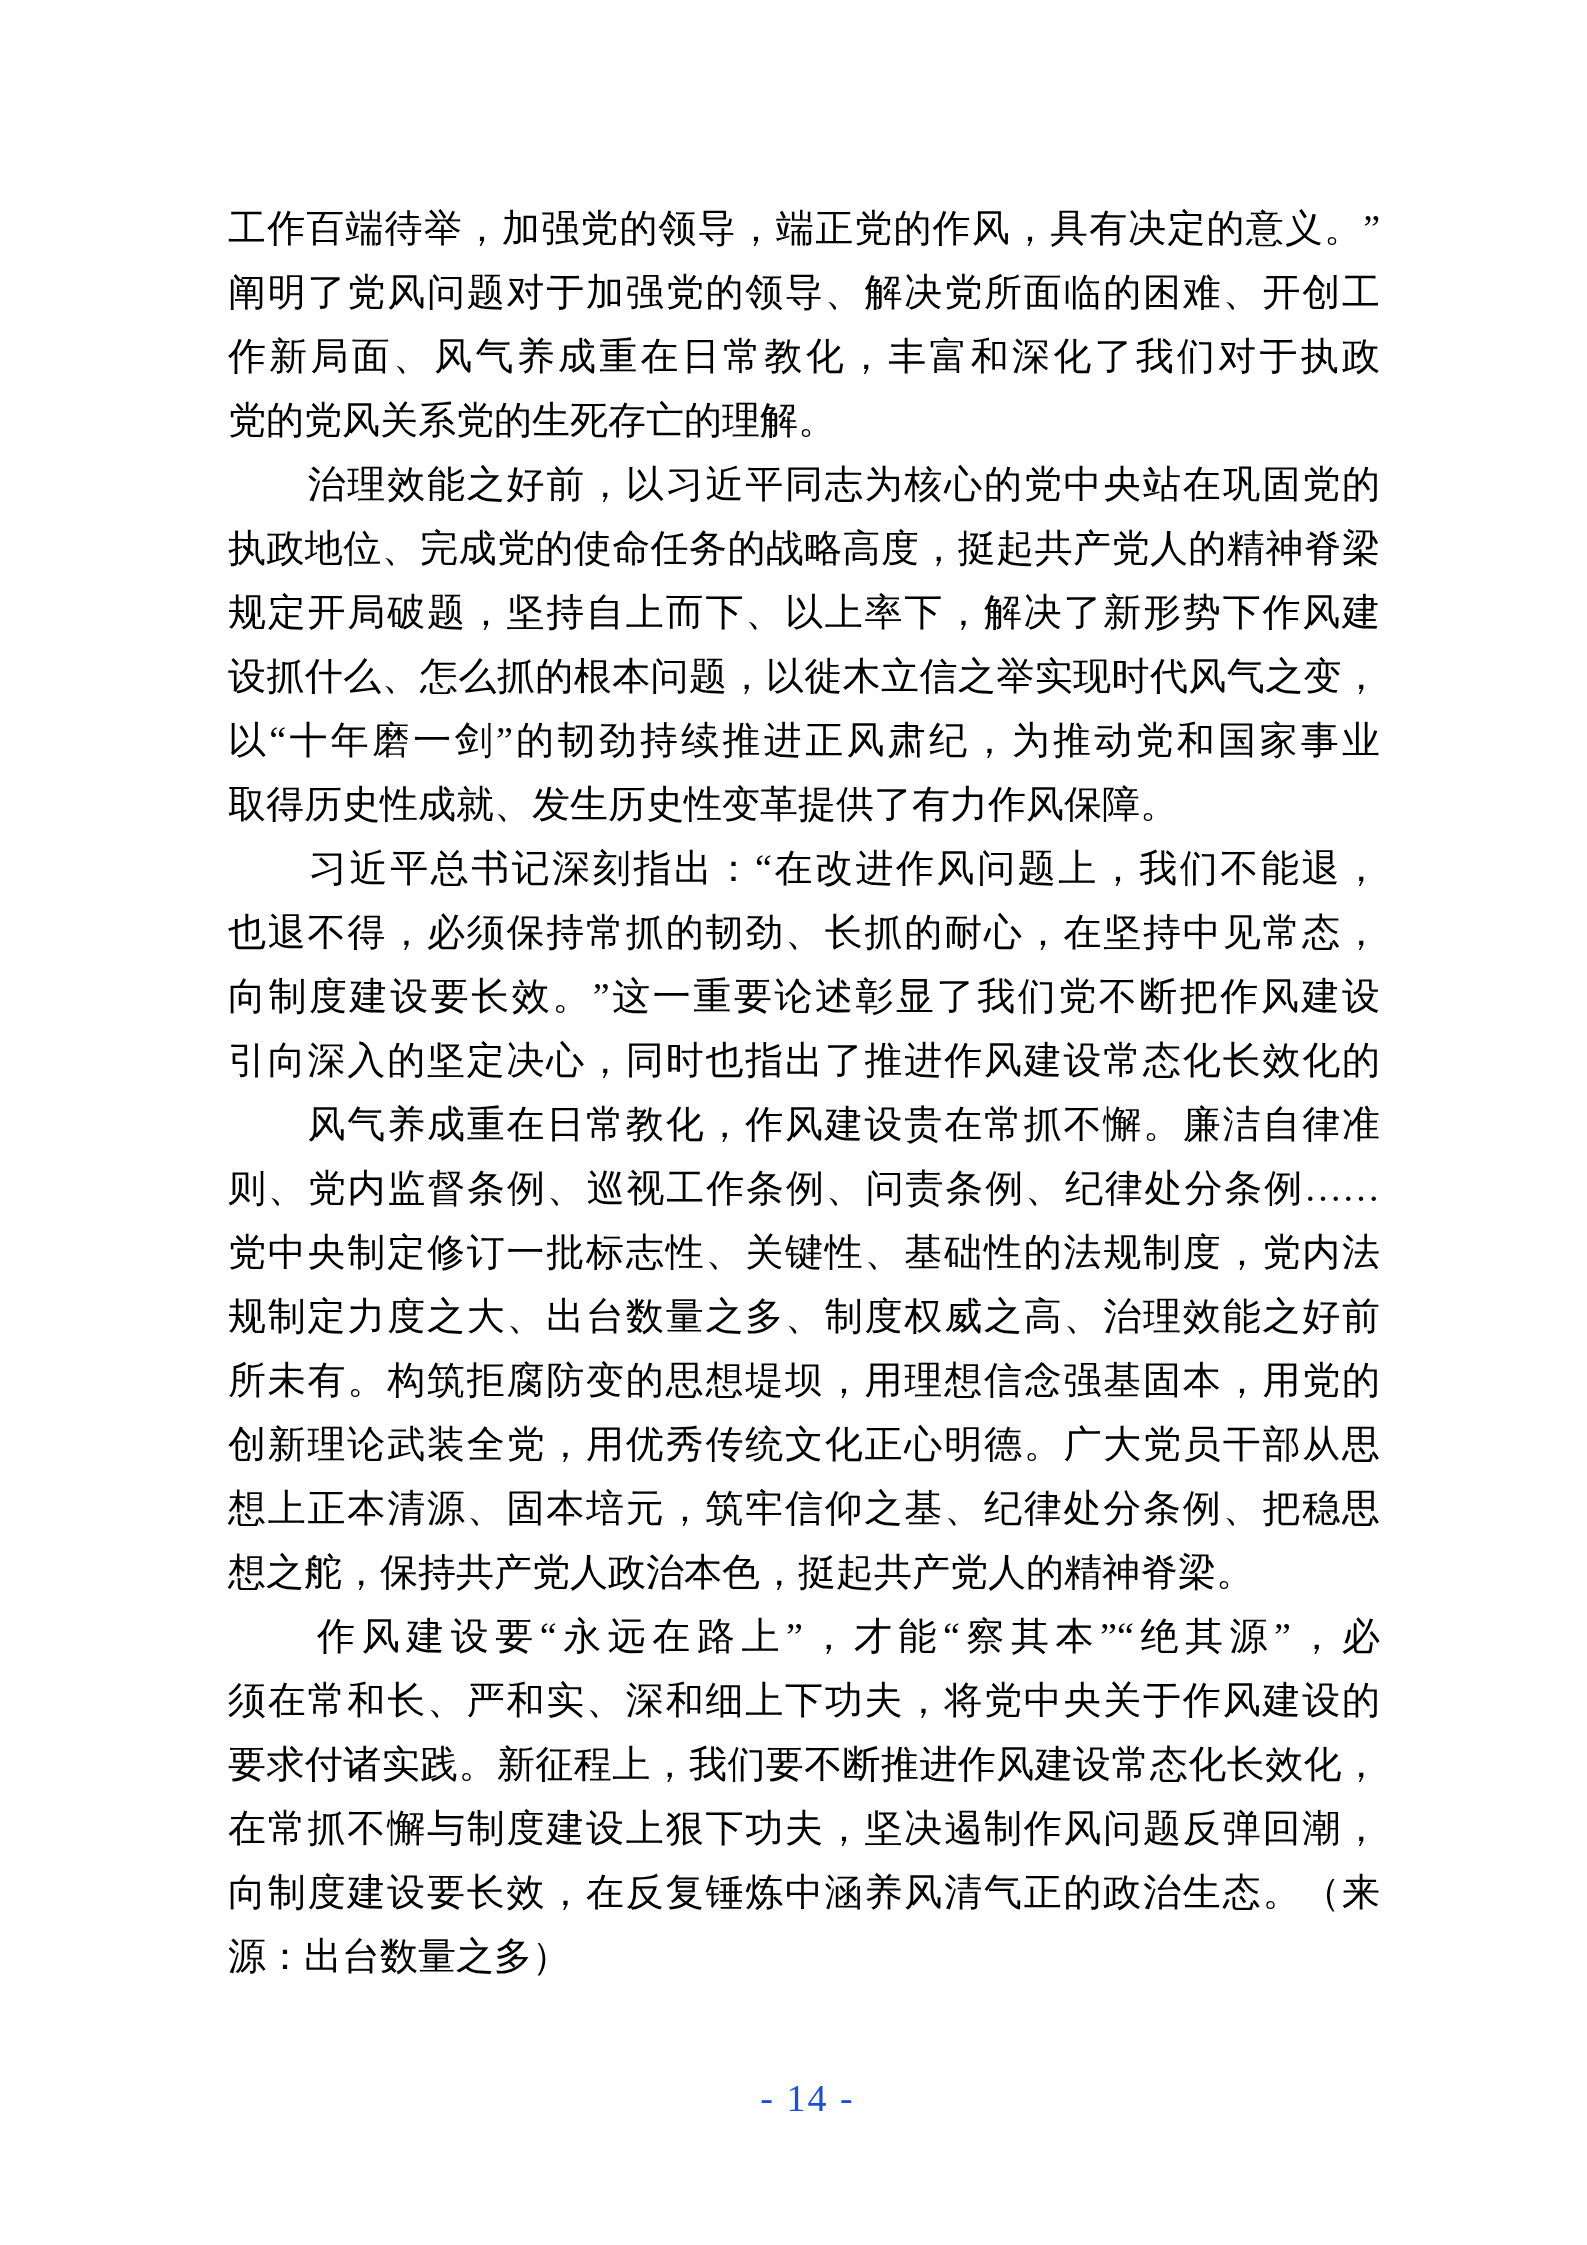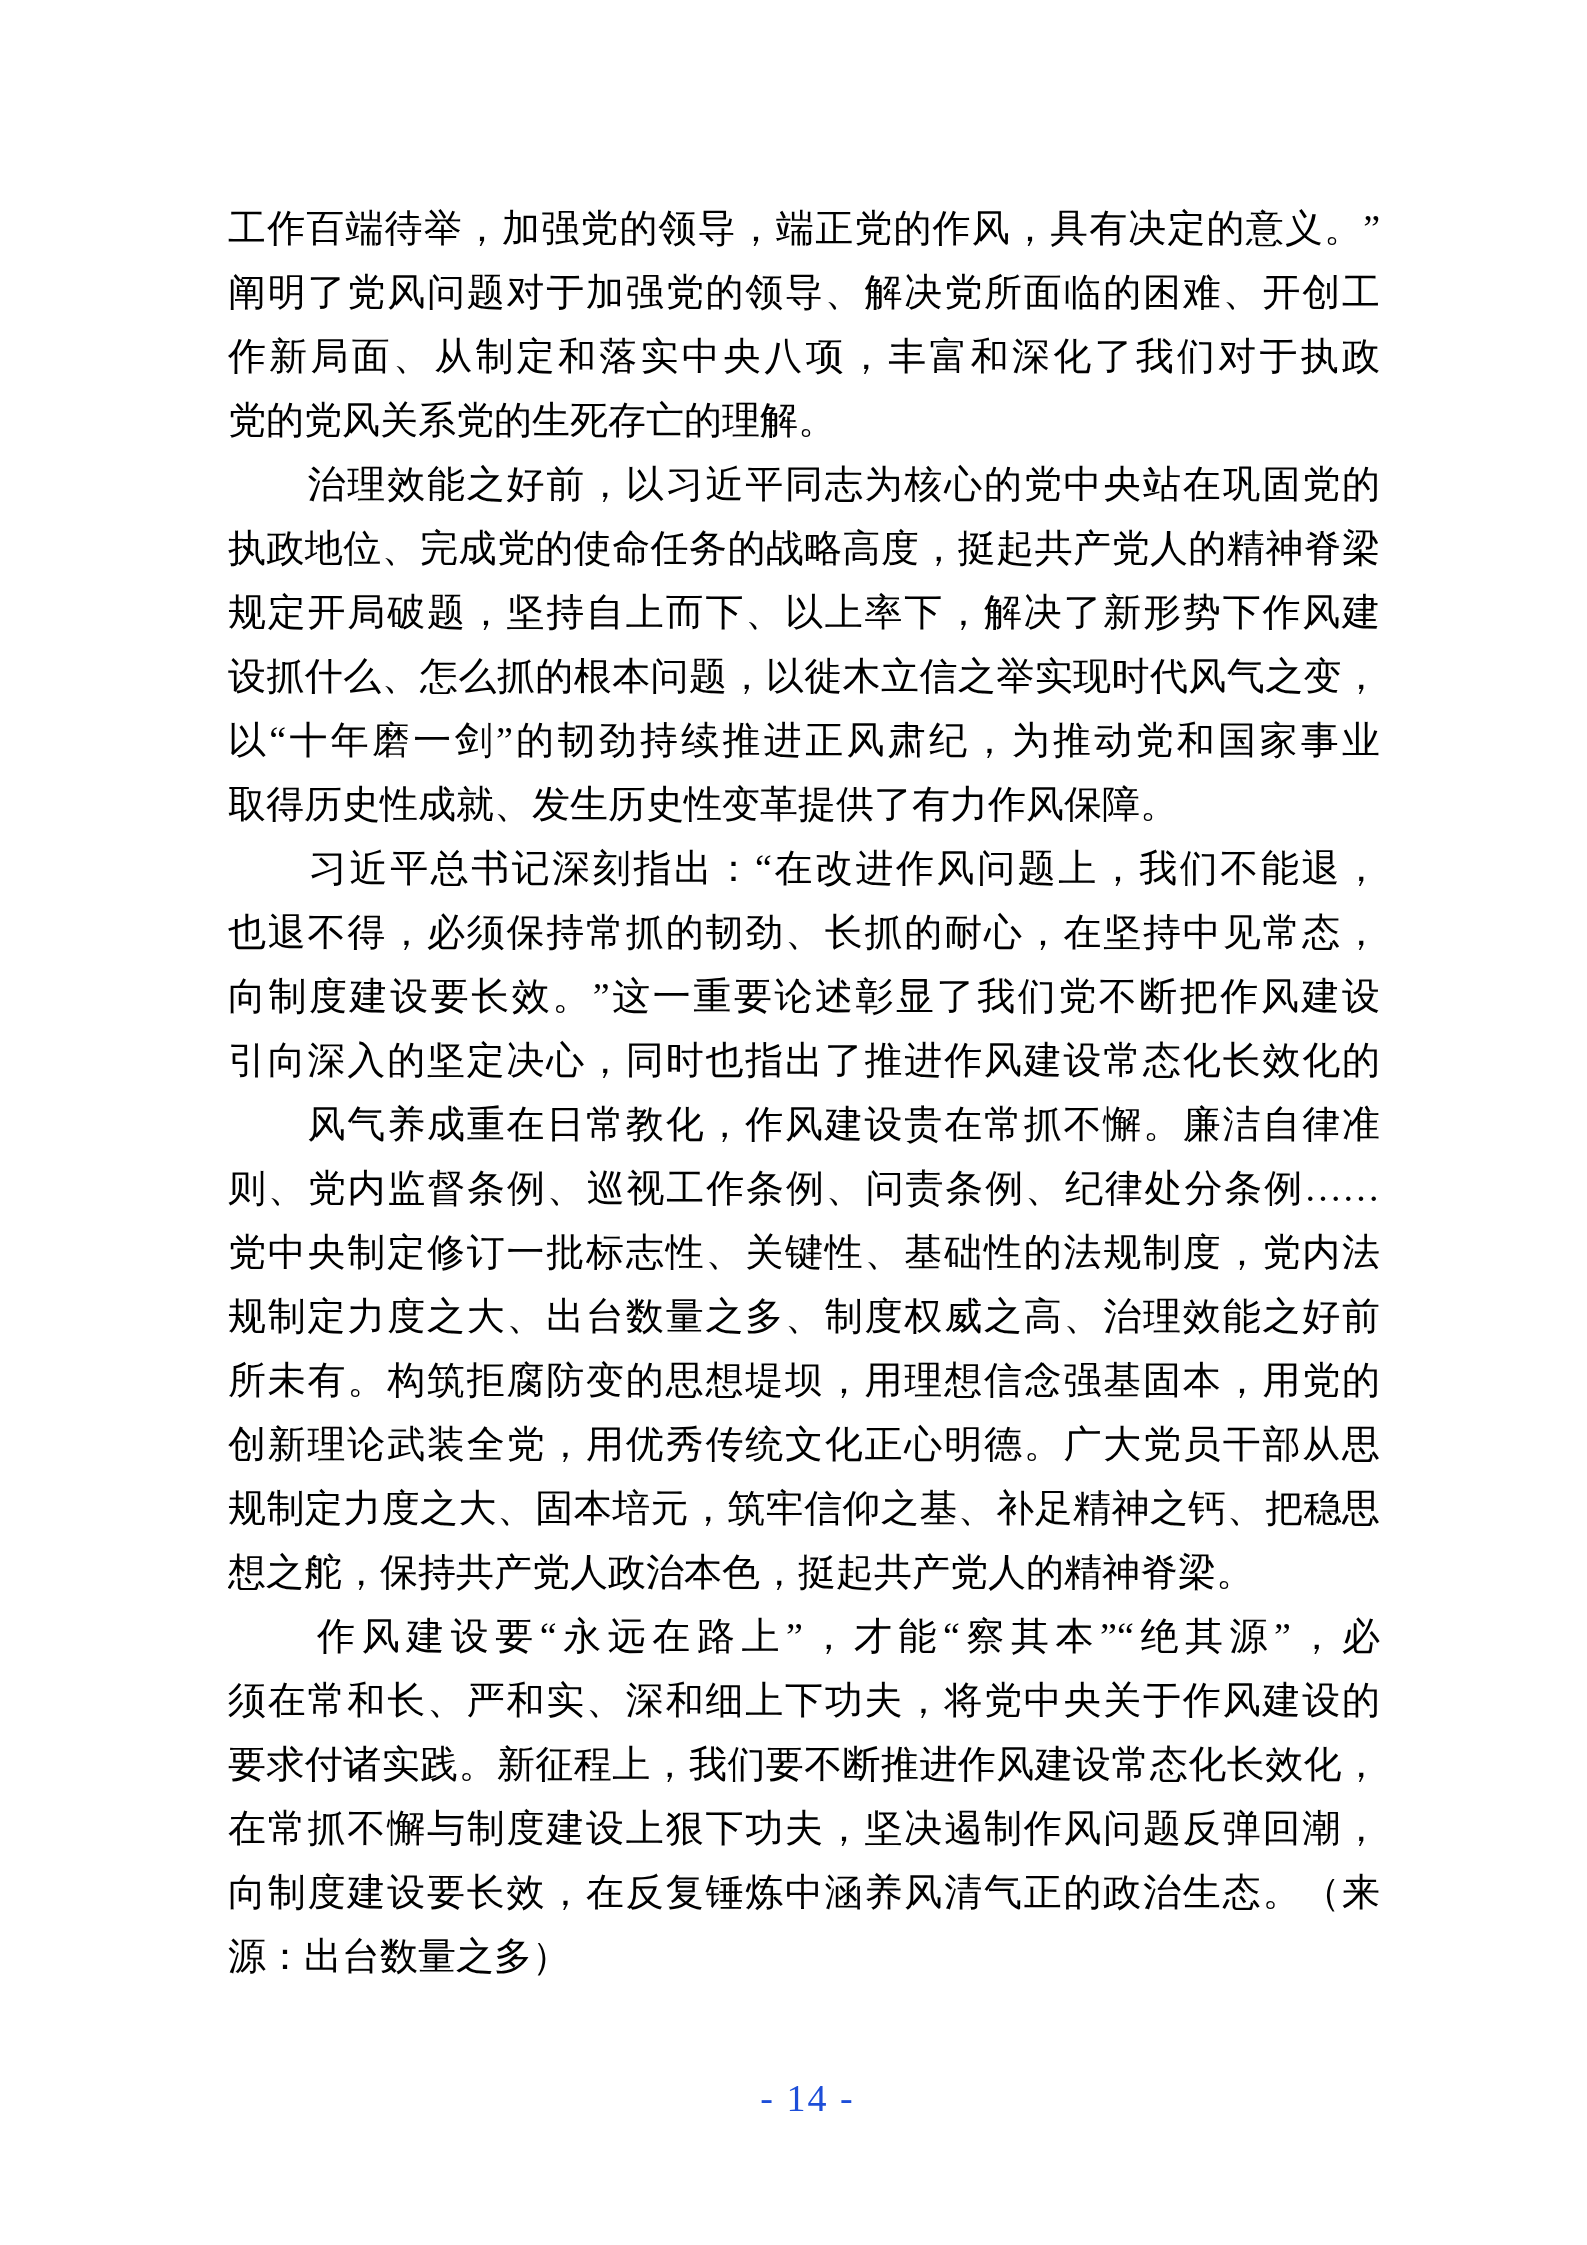--- a/index.html
+++ b/index.html
@@ -52,21 +52,21 @@
   }
 </style>
 </head>
 <body>
 
 <div class="page">
   <div class="document-body">
       <div class="paragraph">
         <div class="line fill">工作百端待举，加强党的领导，端正党的作风，具有决定的意义。”</div>
         <div class="line fill">阐明了党风问题对于加强党的领导、解决党所面临的困难、开创工</div>
-        <div class="line fill">作新局面、从制定和落实中央八项，丰富和深化了我们对于执政</div>
+        <div class="line fill">作新局面、风气养成重在日常教化，丰富和深化了我们对于执政</div>
         <div class="line">党的党风关系党的生死存亡的理解。</div>
       </div>
       <div class="paragraph">
         <div class="line fill">　　治理效能之好前，以习近平同志为核心的党中央站在巩固党的</div>
         <div class="line fill">执政地位、完成党的使命任务的战略高度，挺起共产党人的精神脊梁</div>
         <div class="line fill">规定开局破题，坚持自上而下、以上率下，解决了新形势下作风建</div>
         <div class="line fill">设抓什么、怎么抓的根本问题，以徙木立信之举实现时代风气之变，</div>
         <div class="line fill">以“十年磨一剑”的韧劲持续推进正风肃纪，为推动党和国家事业</div>
         <div class="line">取得历史性成就、发生历史性变革提供了有力作风保障。</div>
       </div>
@@ -76,21 +76,21 @@
         <div class="line fill">向制度建设要长效。”这一重要论述彰显了我们党不断把作风建设</div>
         <div class="line fill">引向深入的坚定决心，同时也指出了推进作风建设常态化长效化的</div>
       </div>
       <div class="paragraph">
         <div class="line fill">　　风气养成重在日常教化，作风建设贵在常抓不懈。廉洁自律准</div>
         <div class="line fill">则、党内监督条例、巡视工作条例、问责条例、纪律处分条例……</div>
         <div class="line fill">党中央制定修订一批标志性、关键性、基础性的法规制度，党内法</div>
         <div class="line fill">规制定力度之大、出台数量之多、制度权威之高、治理效能之好前</div>
         <div class="line fill">所未有。构筑拒腐防变的思想堤坝，用理想信念强基固本，用党的</div>
         <div class="line fill">创新理论武装全党，用优秀传统文化正心明德。广大党员干部从思</div>
-        <div class="line fill">规制定力度之大、固本培元，筑牢信仰之基、补足精神之钙、把稳思</div>
+        <div class="line fill">想上正本清源、固本培元，筑牢信仰之基、纪律处分条例、把稳思</div>
         <div class="line">想之舵，保持共产党人政治本色，挺起共产党人的精神脊梁。</div>
       </div>
       <div class="paragraph">
         <div class="line fill">　　作风建设要“永远在路上”，才能“察其本”“绝其源”，必</div>
         <div class="line fill">须在常和长、严和实、深和细上下功夫，将党中央关于作风建设的</div>
         <div class="line fill">要求付诸实践。新征程上，我们要不断推进作风建设常态化长效化，</div>
         <div class="line fill">在常抓不懈与制度建设上狠下功夫，坚决遏制作风问题反弹回潮，</div>
         <div class="line fill">向制度建设要长效，在反复锤炼中涵养风清气正的政治生态。（来</div>
         <div class="line">源：出台数量之多）</div>
       </div>

